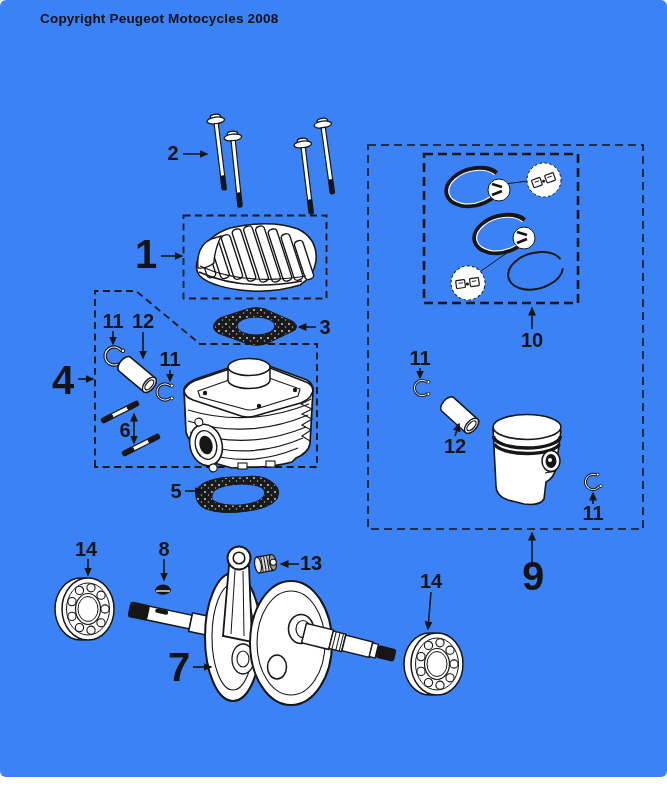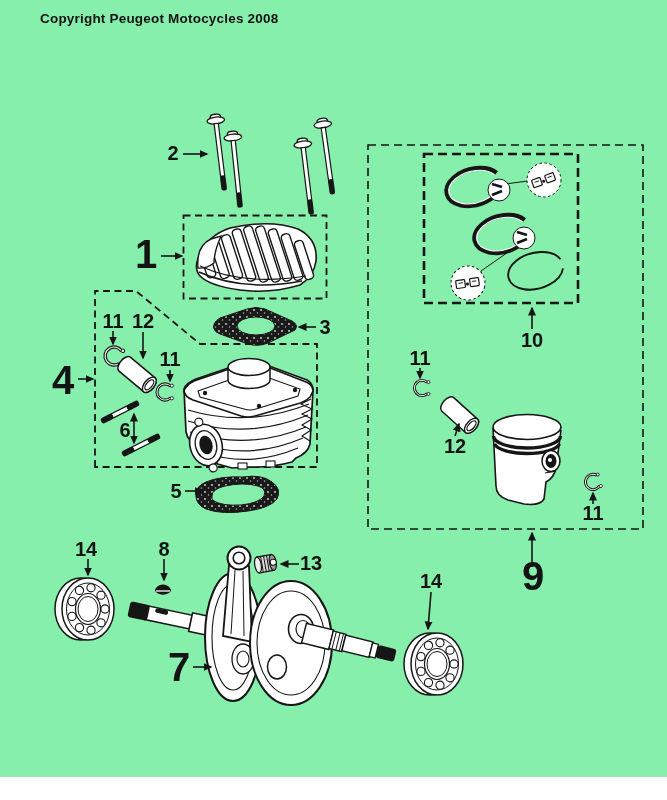--- a/index.html
+++ b/index.html
@@ -1,17 +1,17 @@
 <!DOCTYPE html>
 <html><head>
 <meta charset="utf-8">
 <style>
   html,body{margin:0;padding:0;background:#fff;}
-  .page{position:relative;width:667px;height:777px;background:#86efac;overflow:hidden;
-        font-family:"Liberation Sans",sans-serif;}
+  .page{position:relative;width:667px;height:777px;background:#3b82f6;overflow:hidden;
+        font-family:"Liberation Sans",sans-serif;border-radius:6px;}
   .copyright{position:absolute;left:40px;top:11px;font-size:13.5px;font-weight:bold;
              color:#111;letter-spacing:.2px;}
   svg.diagram{position:absolute;left:0;top:0;}
   svg text{font-family:"Liberation Sans",sans-serif;font-weight:bold;fill:#141414;}
   .lbl-sm{font-size:20px;}
   .lbl-lg{font-size:40px;}
   .ink{stroke:#161616;}
 </style>
 </head>
 <body>

